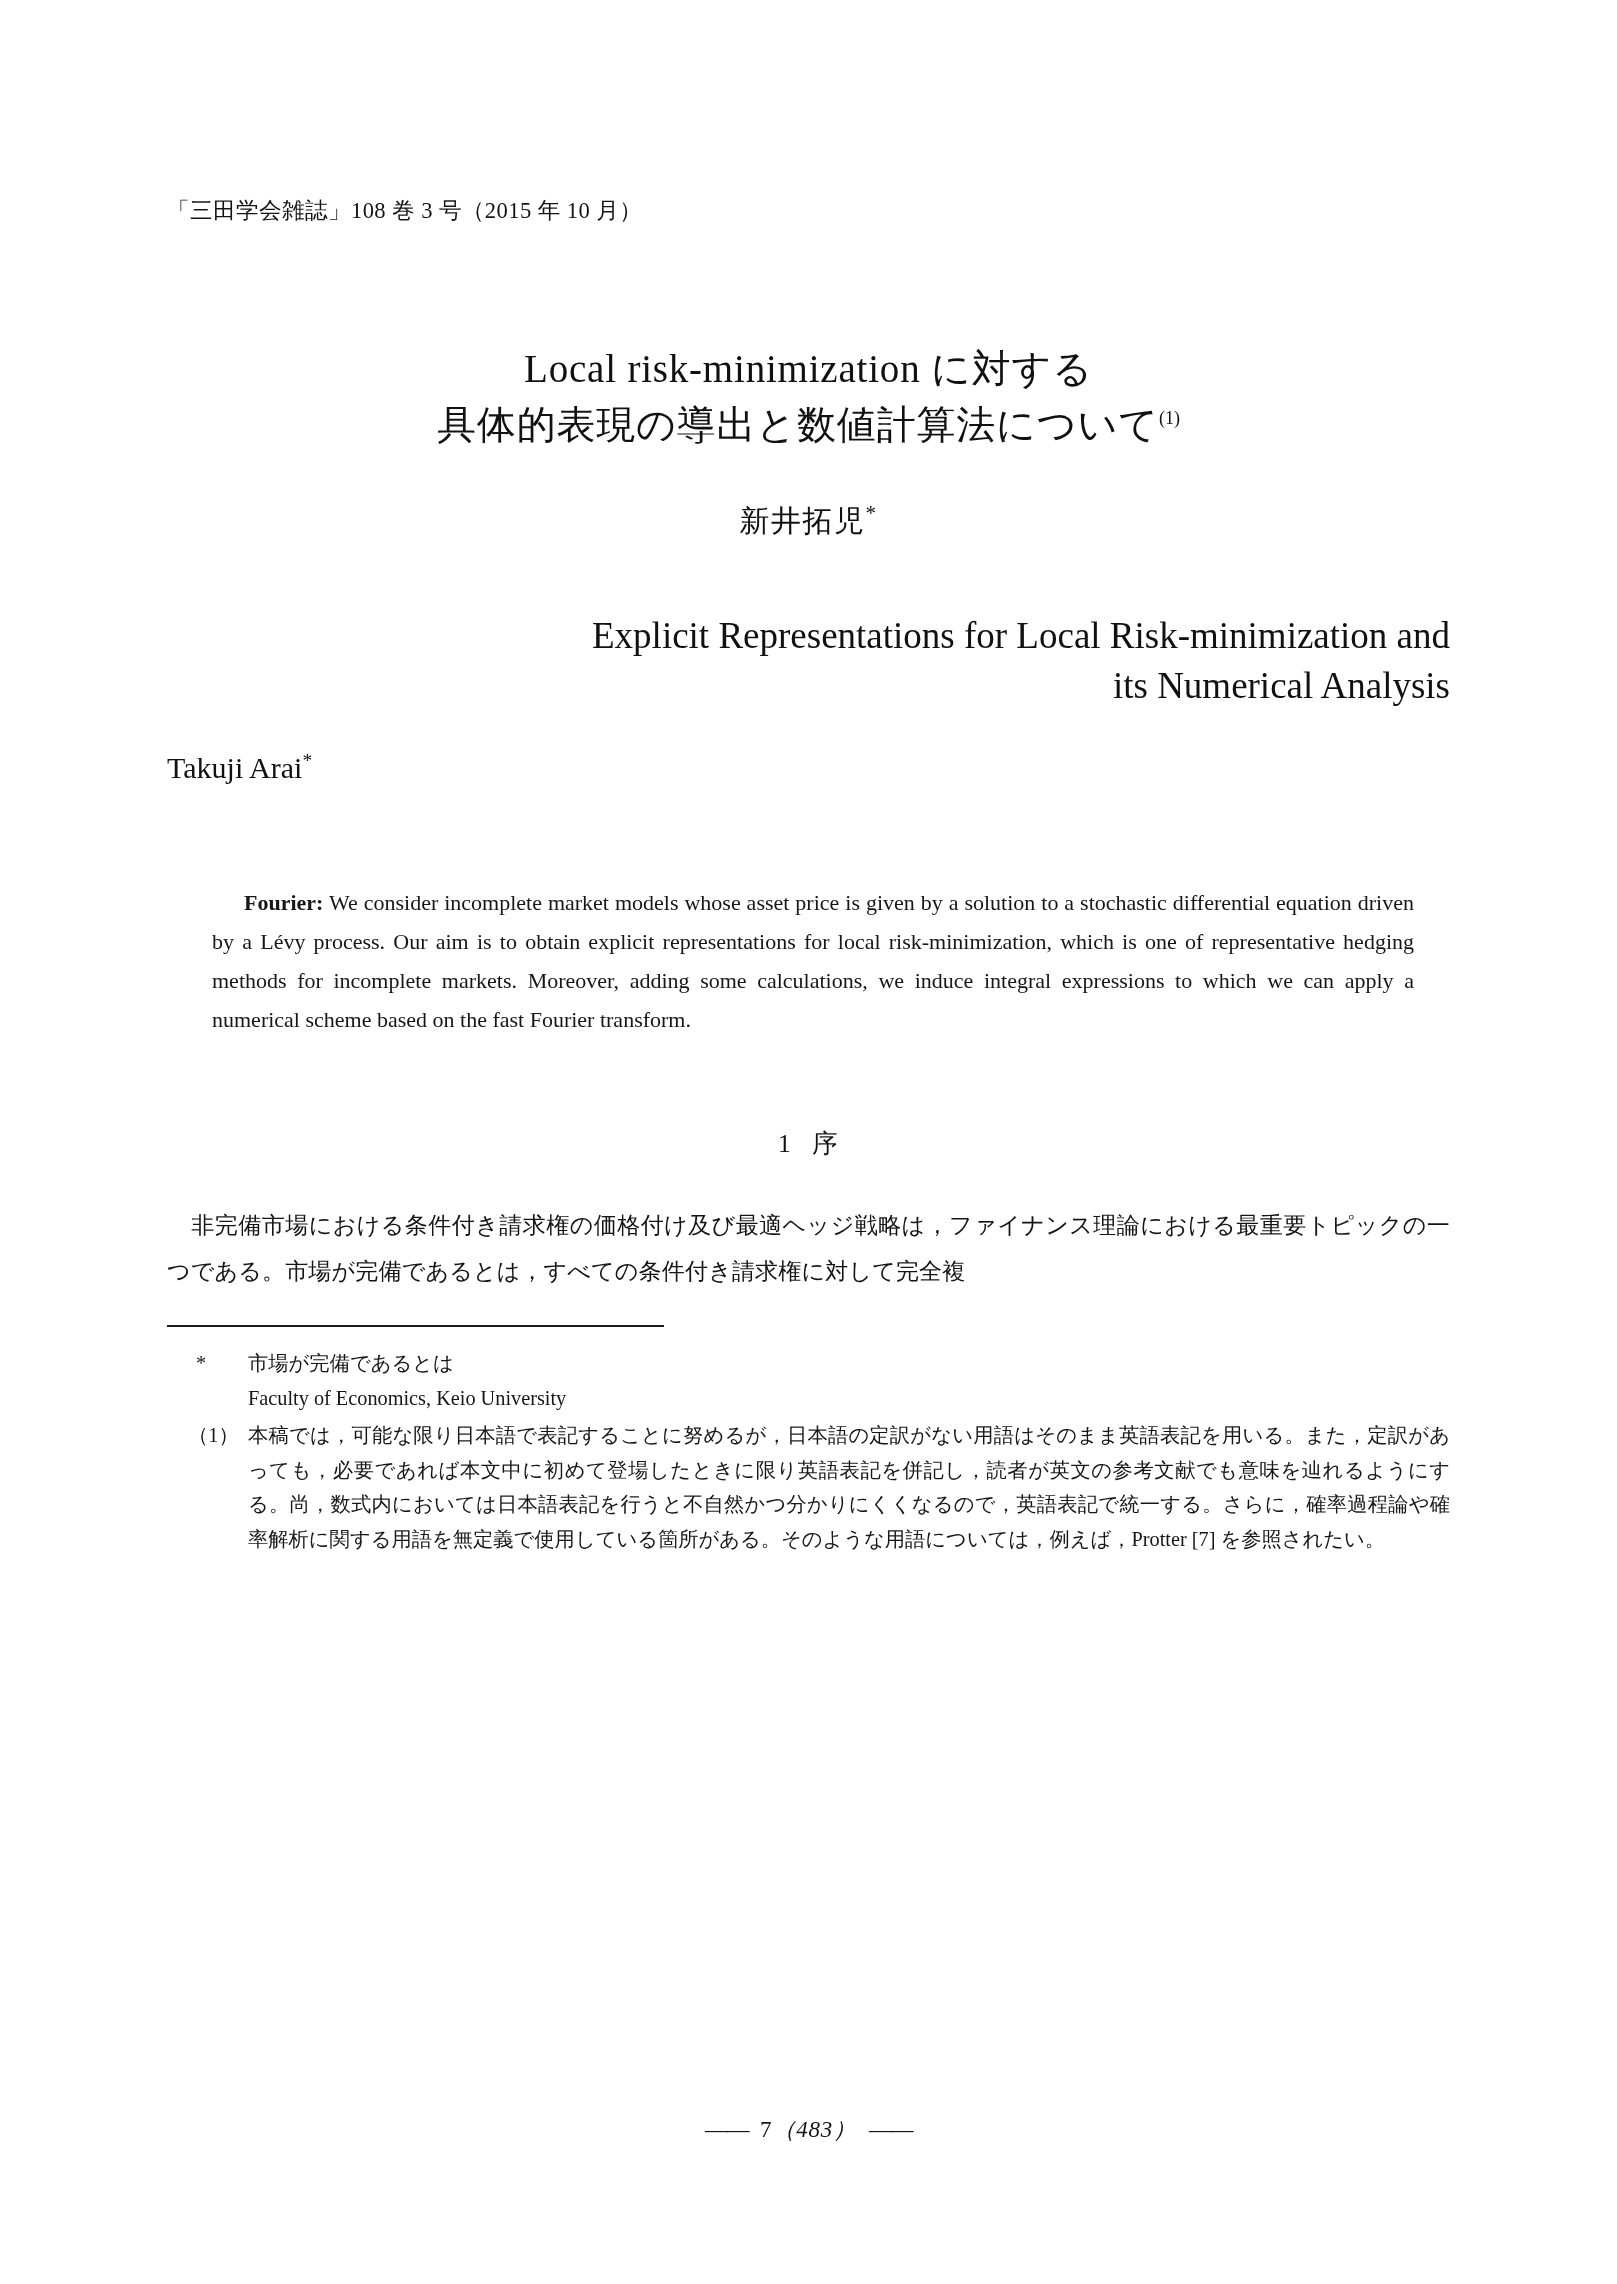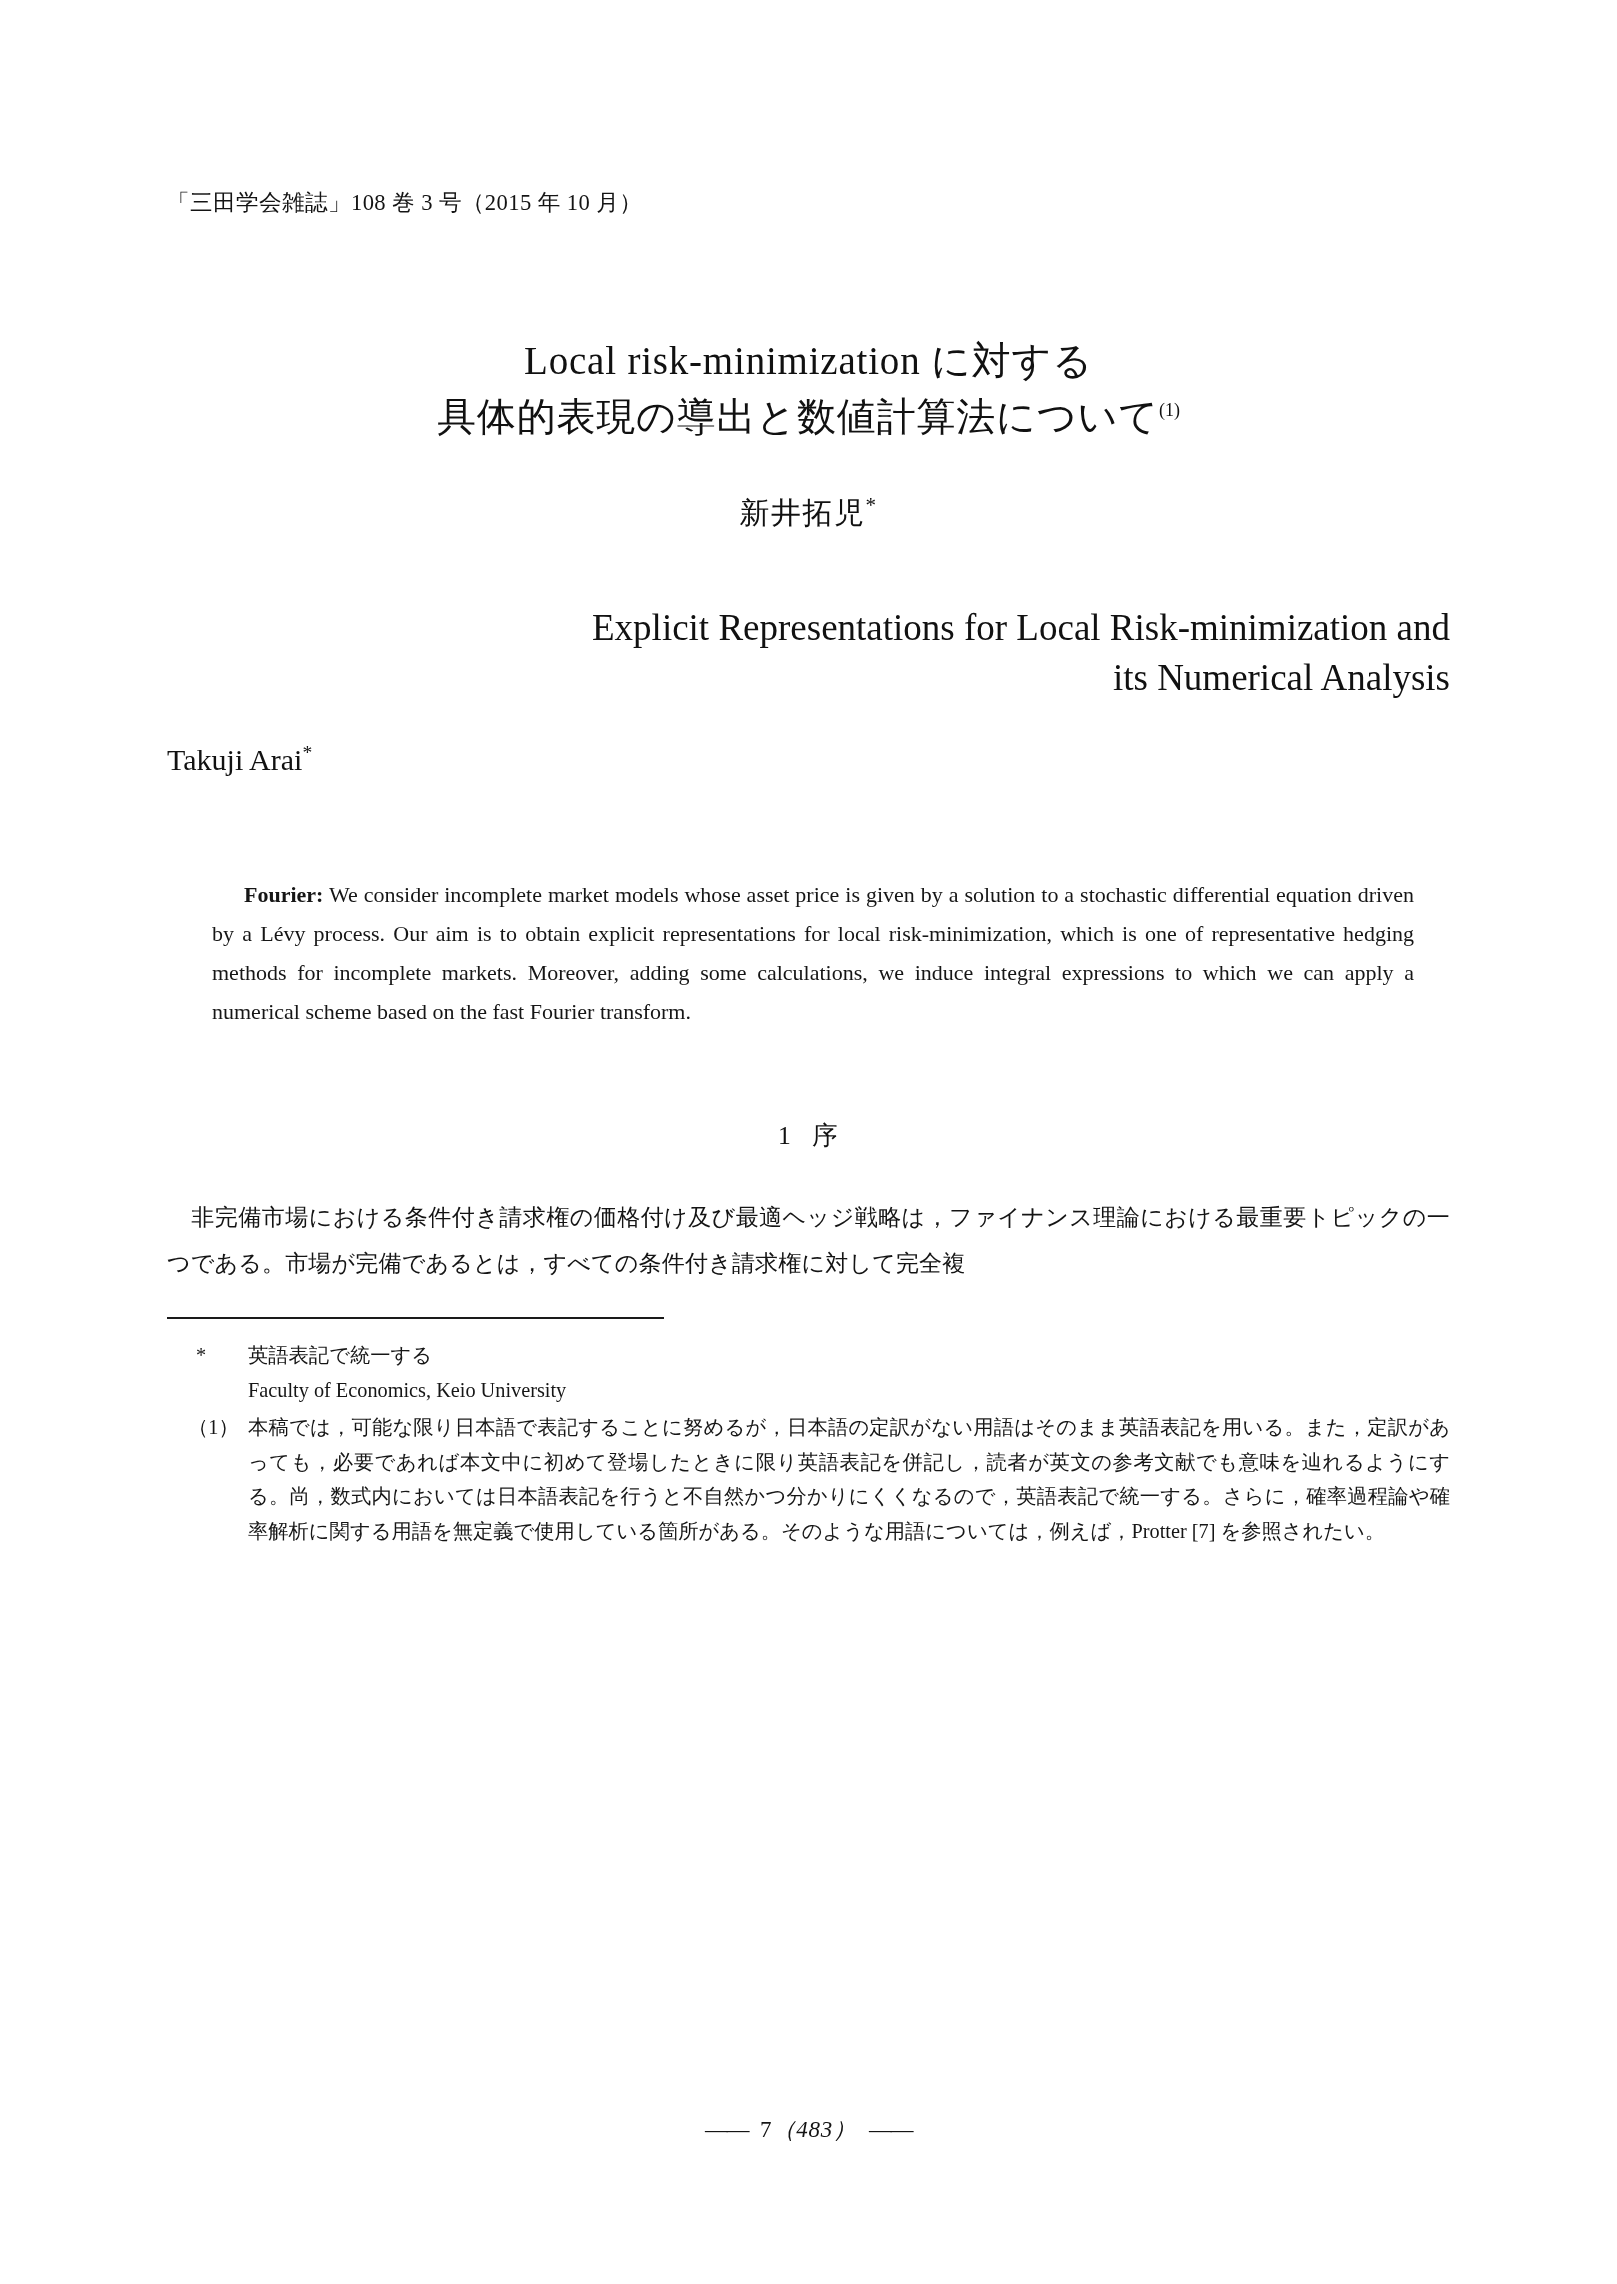--- a/index.html
+++ b/index.html
@@ -20,21 +20,21 @@
     top: 0;
     left: 0;
     width: 1617px;
     height: 2284px;
     box-sizing: border-box;
     padding: 0;
   }
   .content {
     position: absolute;
     left: 167px;
-    top: 8px;
+    top: 16px;
     width: 1283px;
   }
 
   
   .running-head {
     margin-top: 179px;
     font-size: 22.6px;
     letter-spacing: 0.4px;
     line-height: 1.4;
     color: #141414;
@@ -237,21 +237,21 @@
     <div class="body-par">
       <span class="lead"></span><span>非完備市場における条件付き請求権の価格付け及び最適ヘッジ戦略は，ファイナンス理論における最重要トピックの一つである。市場が完備であるとは，すべての条件付き請求権に対して完全複</span>
     </div>
 
     <div class="fn-rule"></div>
 
     <div class="footnotes">
       <div class="fn">
         <div class="fn-marker star-marker">*</div>
         <div class="fn-text">
-          <span>英語表記で統一する</span>
+          <span>市場が完備であるとは</span>
           <span class="sub">Faculty of Economics, Keio University</span>
         </div>
       </div>
       <div class="fn">
         <div class="fn-marker">（1）</div>
         <div class="fn-text">本稿では，可能な限り日本語で表記することに努めるが，日本語の定訳がない用語はそのまま英語表記を用いる。また，定訳があっても，必要であれば本文中に初めて登場したときに限り英語表記を併記し，読者が英文の参考文献でも意味を辿れるようにする。尚，数式内においては日本語表記を行うと不自然かつ分かりにくくなるので，英語表記で統一する。さらに，確率過程論や確率解析に関する用語を無定義で使用している箇所がある。そのような用語については，例えば，Protter [7] を参照されたい。</div>
       </div>
     </div>
 
   </div>

